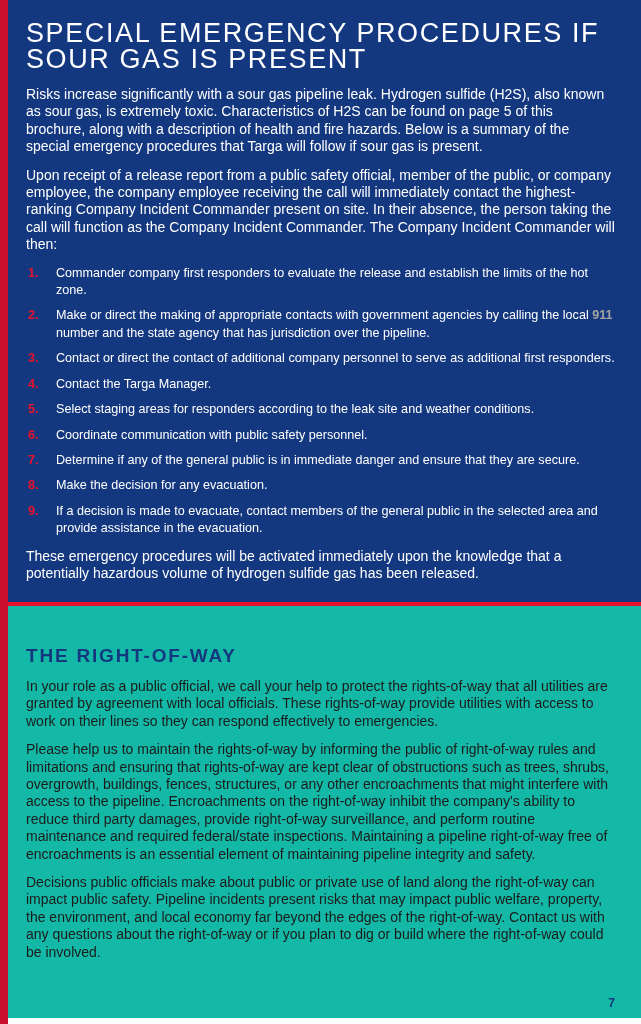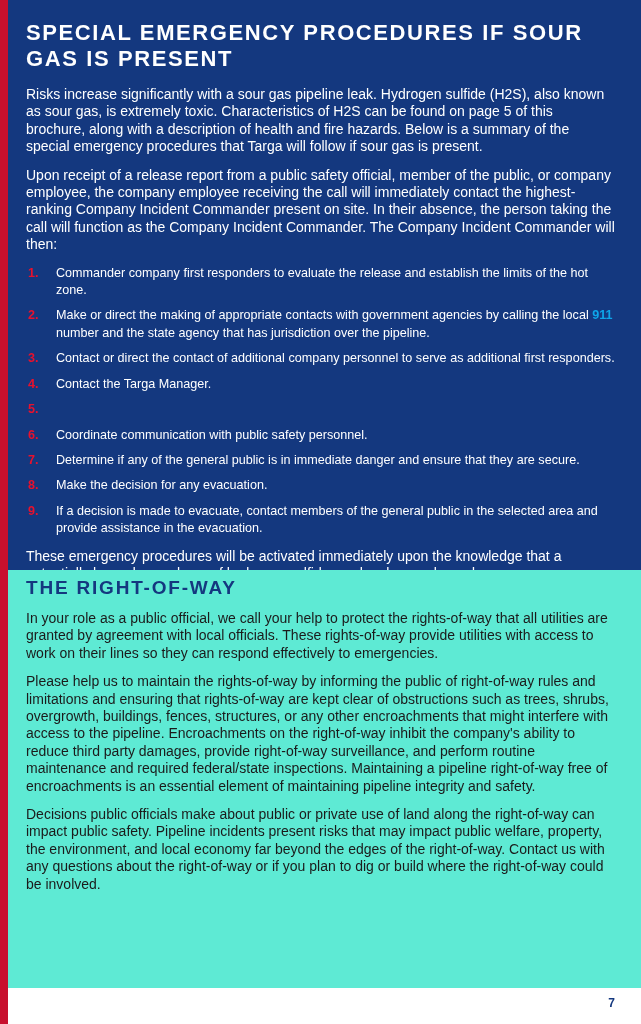--- a/index.html
+++ b/index.html
@@ -55,32 +55,32 @@
     position: absolute;
     left: 0;
     top: 602px;
     width: 641px;
     height: 4px;
     background: #e8112d;
   }
   .section-white {
     position: absolute;
     left: 0;
-    top: 570px;
+    top: 606px;
     width: 641px;
     height: 418px;
-    background: #5eead4;
-    padding: 6px 26px 0 26px;
+    background: #14b8a6;
+    padding: 38px 26px 0 26px;
   }
 
   h1.title {
-    font-size: 22px;
+    font-size: 27px;
     line-height: 26px;
     letter-spacing: 1.6px;
-    font-weight: bold;
+    font-weight: normal;
     margin: 0 0 14px 0;
     color: #ffffff;
     text-transform: uppercase;
     max-width: 580px;
   }
   h2.subtitle {
     font-size: 19px;
     line-height: 24px;
     letter-spacing: 1.8px;
     font-weight: bold;
@@ -117,21 +117,21 @@
     flex: 0 0 30px;
     padding-left: 2px;
   }
   ol.steps li .txt {
     font-size: 12.6px;
     line-height: 17.4px;
     color: #ffffff;
     max-width: 566px;
   }
   .hl-red {
-    color: #0ea5e9;
+    color: #a3a3a3;
     font-weight: bold;
   }
   .page-number {
     position: absolute;
     right: 26px;
     bottom: 14px;
     font-size: 12px;
     font-weight: bold;
     color: #14387f;
   }
@@ -170,20 +170,21 @@
       <li>
         <span class="num">3.</span>
         <span class="txt">Contact or direct the contact of additional company personnel to serve as additional first responders.</span>
       </li>
       <li>
         <span class="num">4.</span>
         <span class="txt">Contact the Targa Manager.</span>
       </li>
       <li>
         <span class="num">5.</span>
+        <span class="txt">Select staging areas for responders according to the leak site and weather conditions.</span>
       </li>
       <li>
         <span class="num">6.</span>
         <span class="txt">Coordinate communication with public safety personnel.</span>
       </li>
       <li>
         <span class="num">7.</span>
         <span class="txt">Determine if any of the general public is in immediate danger and ensure that they are secure.</span>
       </li>
       <li>

